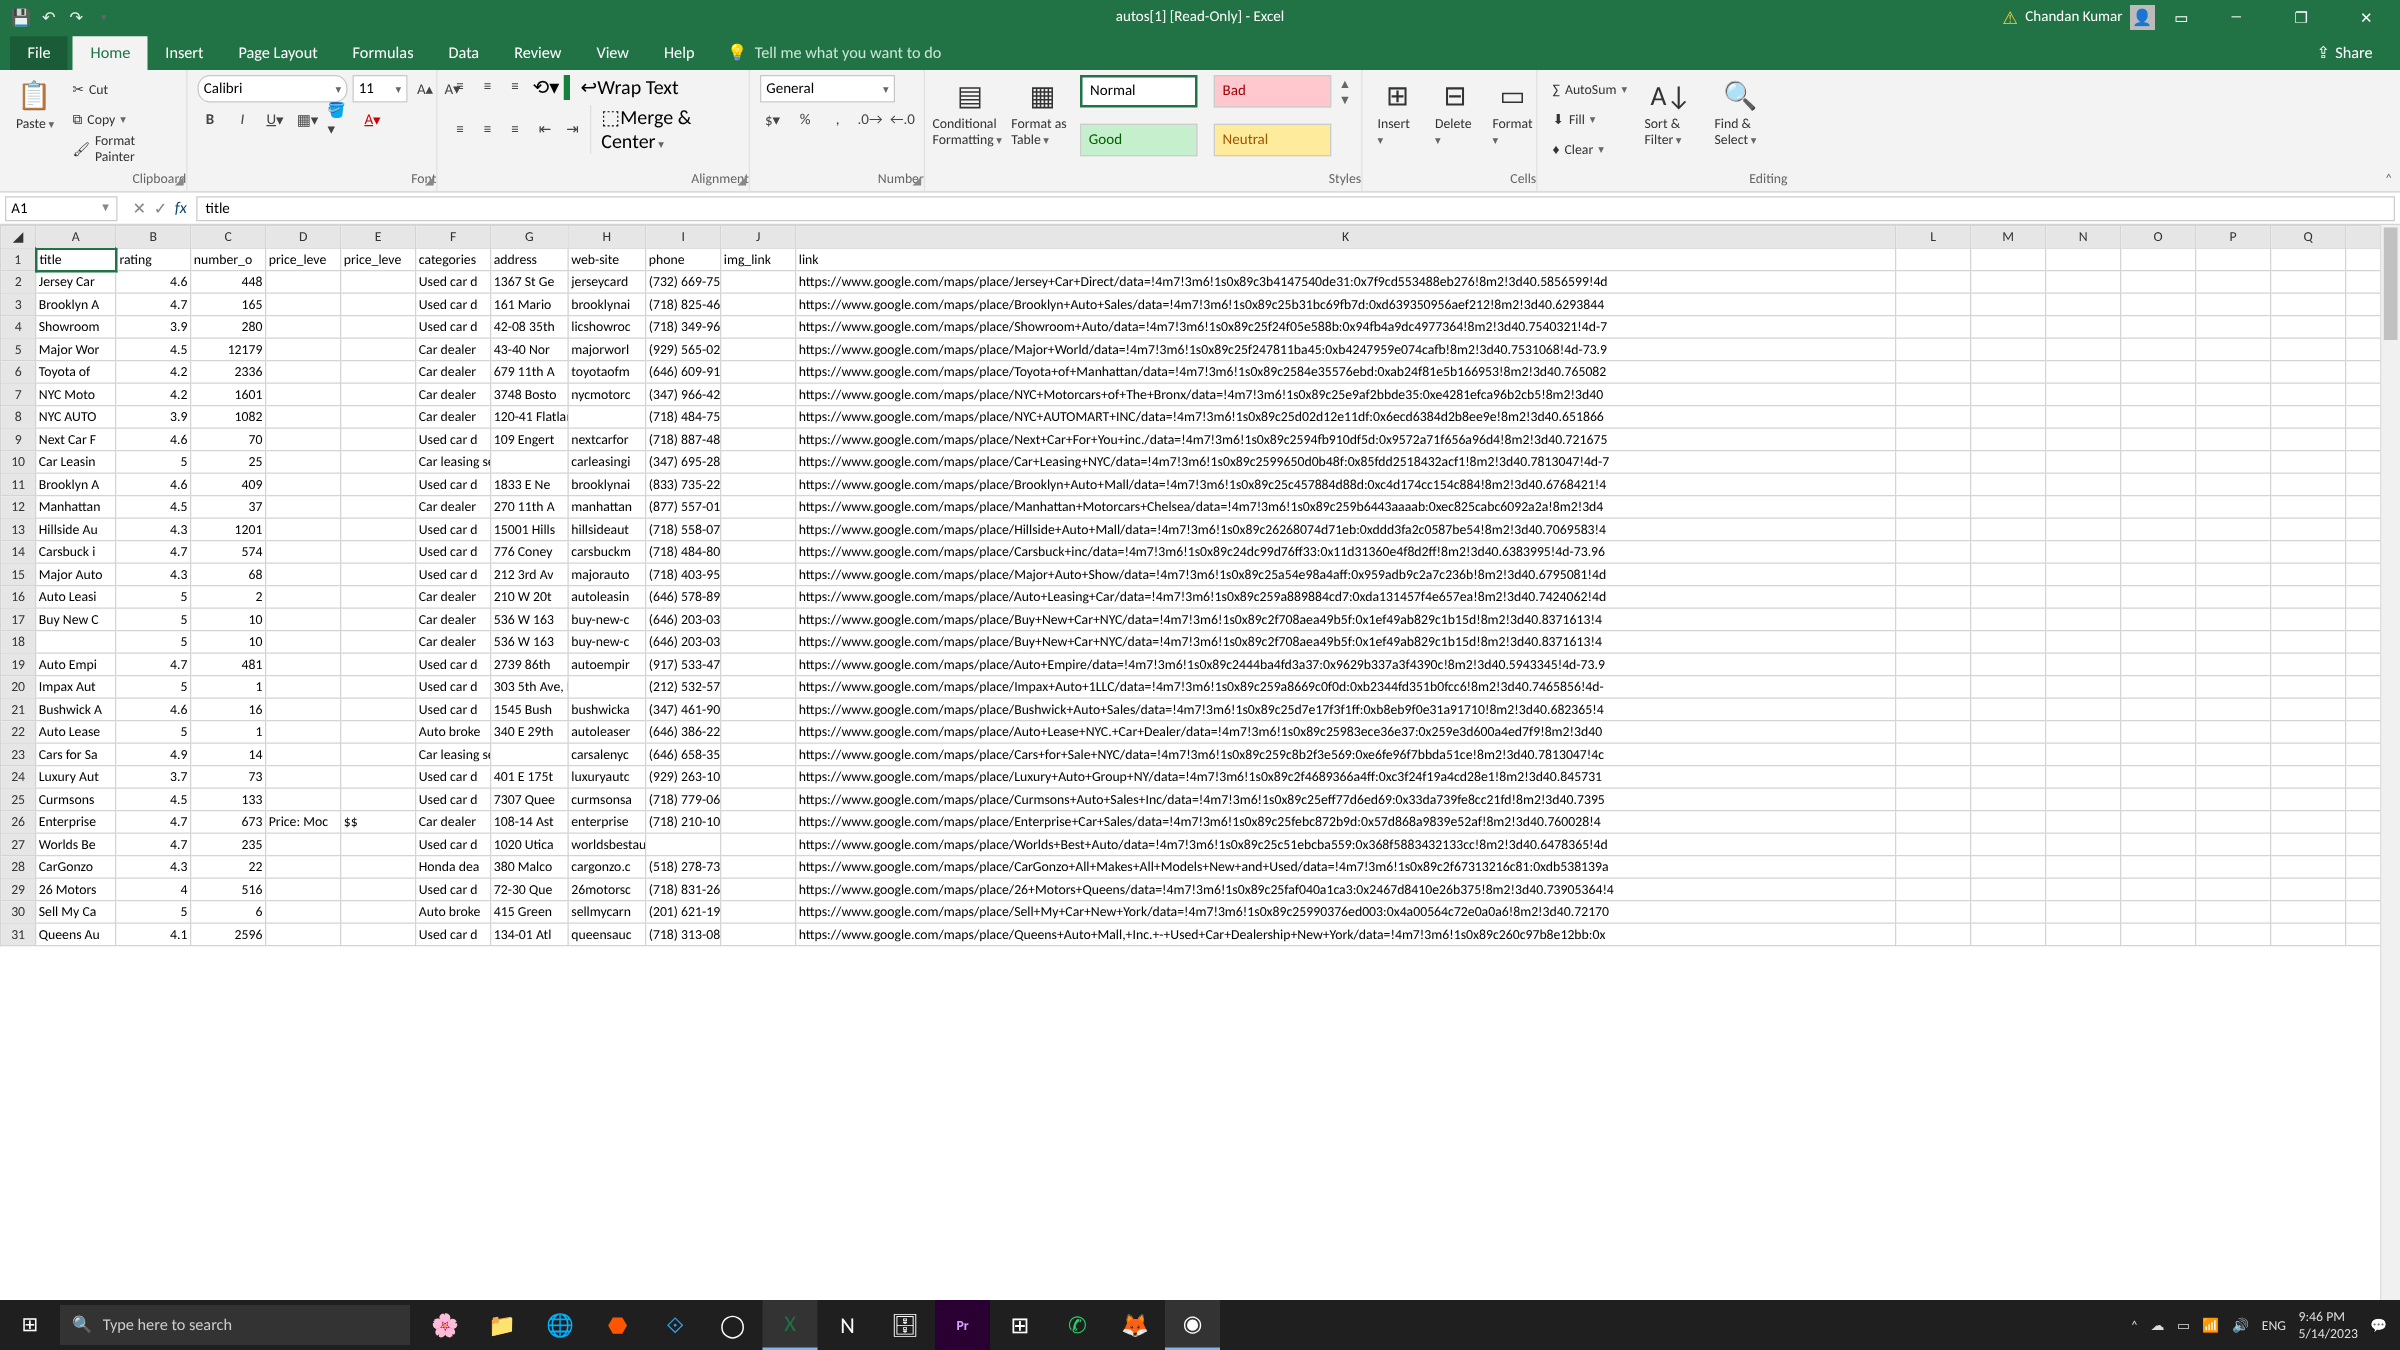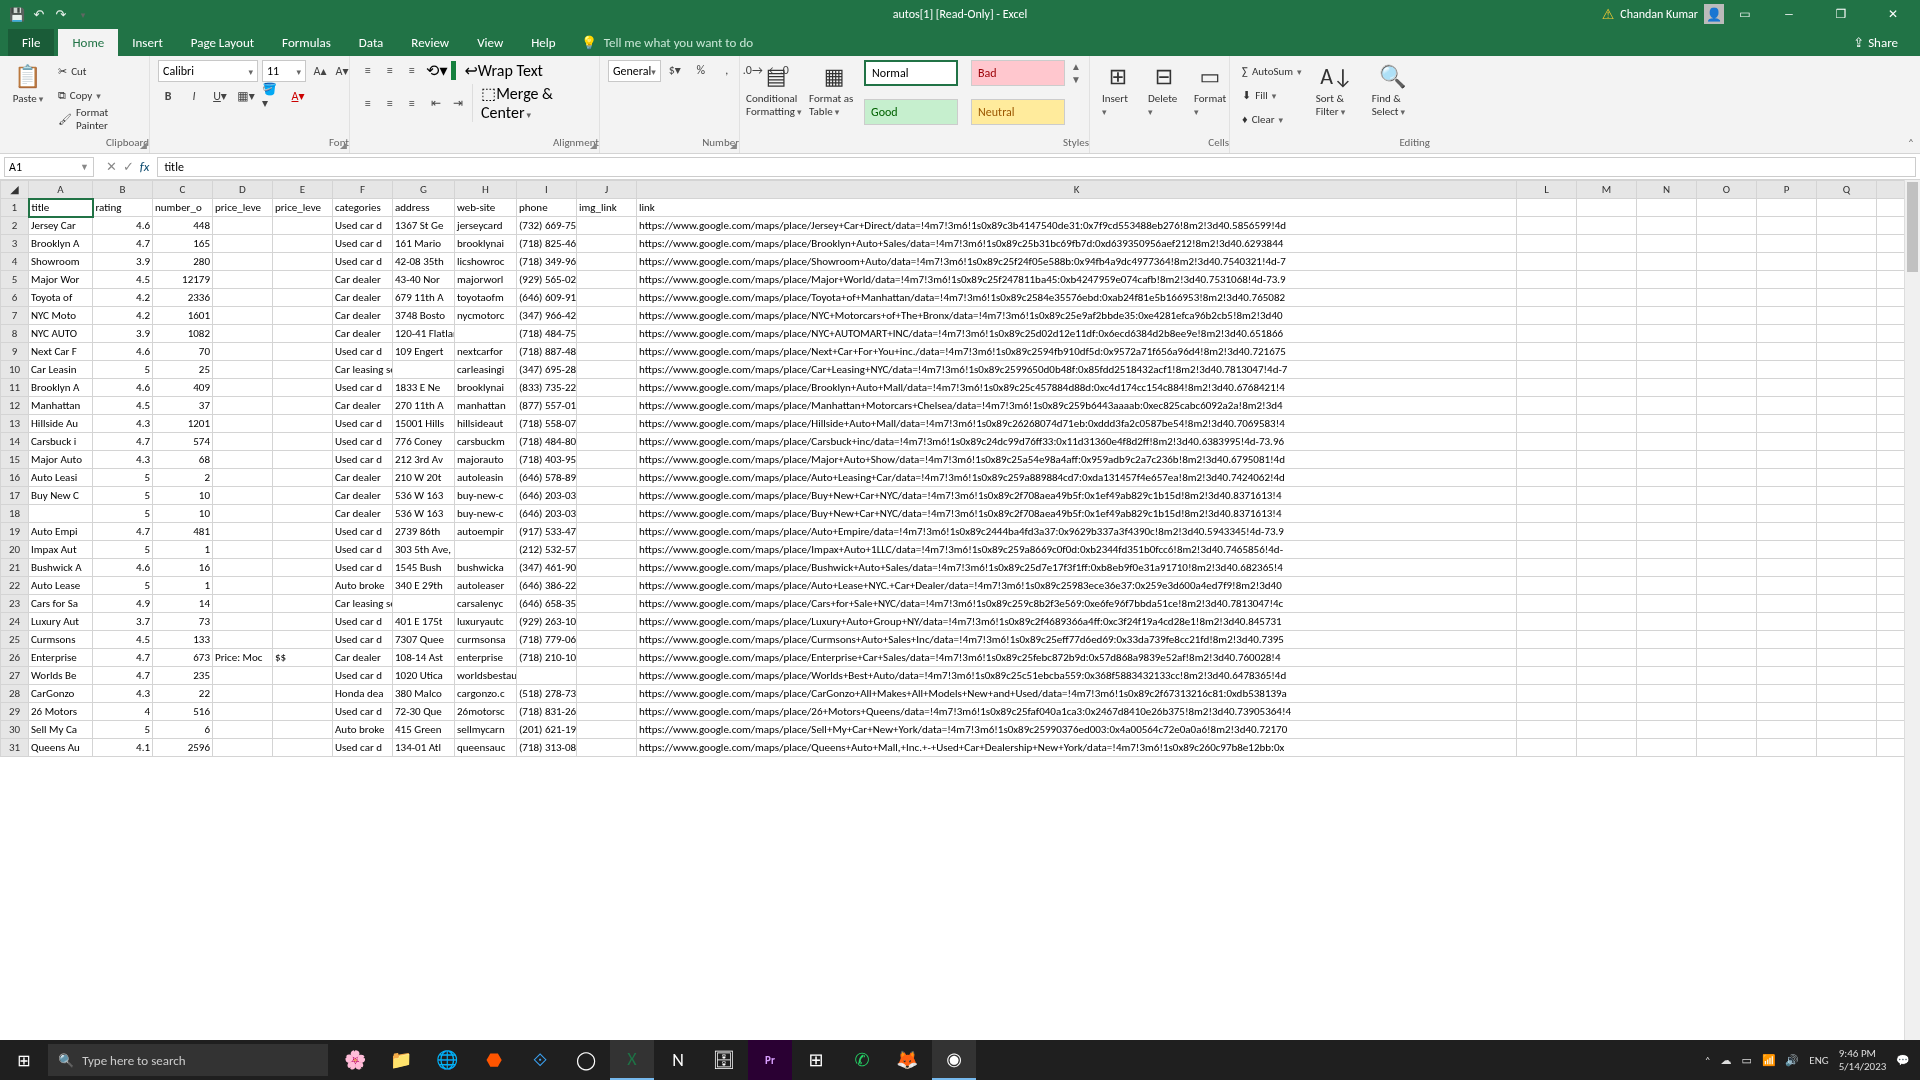--- a/index.html
+++ b/index.html
@@ -28,21 +28,21 @@
 .ribbon { height:98px; background:#f3f3f3; border-bottom:1px solid #d4d4d4; display:flex; position:relative;}
 .group { border-right:1px solid #e1e1e1; padding:4px 8px 0 8px; display:flex; flex-direction:column; position:relative; }
 .group .label { font-size:11px; color:#666; text-align:right; padding:2px 0; position:absolute; bottom:2px; left:0; right:0;}
 .group .dlaunch{position:absolute;right:2px;bottom:3px;font-size:9px;color:#888;}
 .group-body { display:flex; gap:6px; height:72px; align-items:flex-start;}
 .big-btn { display:flex; flex-direction:column; align-items:center; gap:2px; padding:2px 4px; font-size:11px; color:#333; min-width:40px;}
 .big-btn .icn{font-size:22px;height:28px;display:flex;align-items:center;}
 .stack { display:flex; flex-direction:column; gap:2px; justify-content:flex-start;}
 .stack .row-item { display:flex; align-items:center; gap:4px; font-size:11px; color:#333; height:22px; padding:0 4px;}
 .font-box,.size-box,.num-box{border:1px solid #c8c8c8;background:#fff;height:22px;font-size:12px;padding:0 4px;display:flex;align-items:center;justify-content:space-between;}
-.font-box{width:100px;} .size-box{width:44px;} .num-box{width:108px;}
+.font-box{width:120px;border-radius:10px;} .size-box{width:44px;} .num-box{width:108px;}
 .mini-btns{display:flex;gap:2px;}
 .mini-btns span{width:20px;height:20px;display:flex;align-items:center;justify-content:center;font-size:12px;color:#444;}
 .style-cell{width:94px;height:26px;border:1px solid #ccc;font-size:12px;display:flex;align-items:center;padding:0 6px;}
 .style-normal{background:#fff;border:2px solid #217346;} .style-bad{background:#ffc7ce;color:#9c0006;} .style-good{background:#c6efce;color:#006100;} .style-neutral{background:#ffeb9c;color:#9c5700;}
 .ribbon .collapse{position:absolute;right:6px;bottom:4px;font-size:11px;color:#666;}
 
 
 .fbar { height:26px; border-bottom:1px solid #d4d4d4; display:flex; align-items:center; background:#fff;}
 .namebox { width:90px; border:1px solid #ccc; height:20px; margin:0 4px; font-size:12px; padding:0 4px; display:flex; align-items:center; justify-content:space-between;}
 .fx-icons{display:flex;gap:6px;padding:0 8px;color:#888;font-size:13px;align-items:center;}
@@ -192,21 +192,21 @@
             <span>⇥</span>
           </div>
         <div class="row-item dd" style="border-left:1px solid #ddd;padding-left:8px"><span>⬚</span><span>Merge &amp; Center</span></div>
       </div>
     </div>
     <div class="label">Alignment</div>
     <div class="dlaunch">◢</div>
   </div>
 
   <div class="group" style="width:140px">
-    <div class="group-body" style="flex-direction:row;gap:4px">
+    <div class="group-body" style="flex-direction:column;gap:4px">
       <div class="num-box dd">
           <span>General</span>
         </div>
       <div class="mini-btns" style="gap:6px">
         <span>$▾</span>
         <span>%</span>
         <span>,</span>
         <span>.0→</span>
         <span>←.0</span>
       </div>

